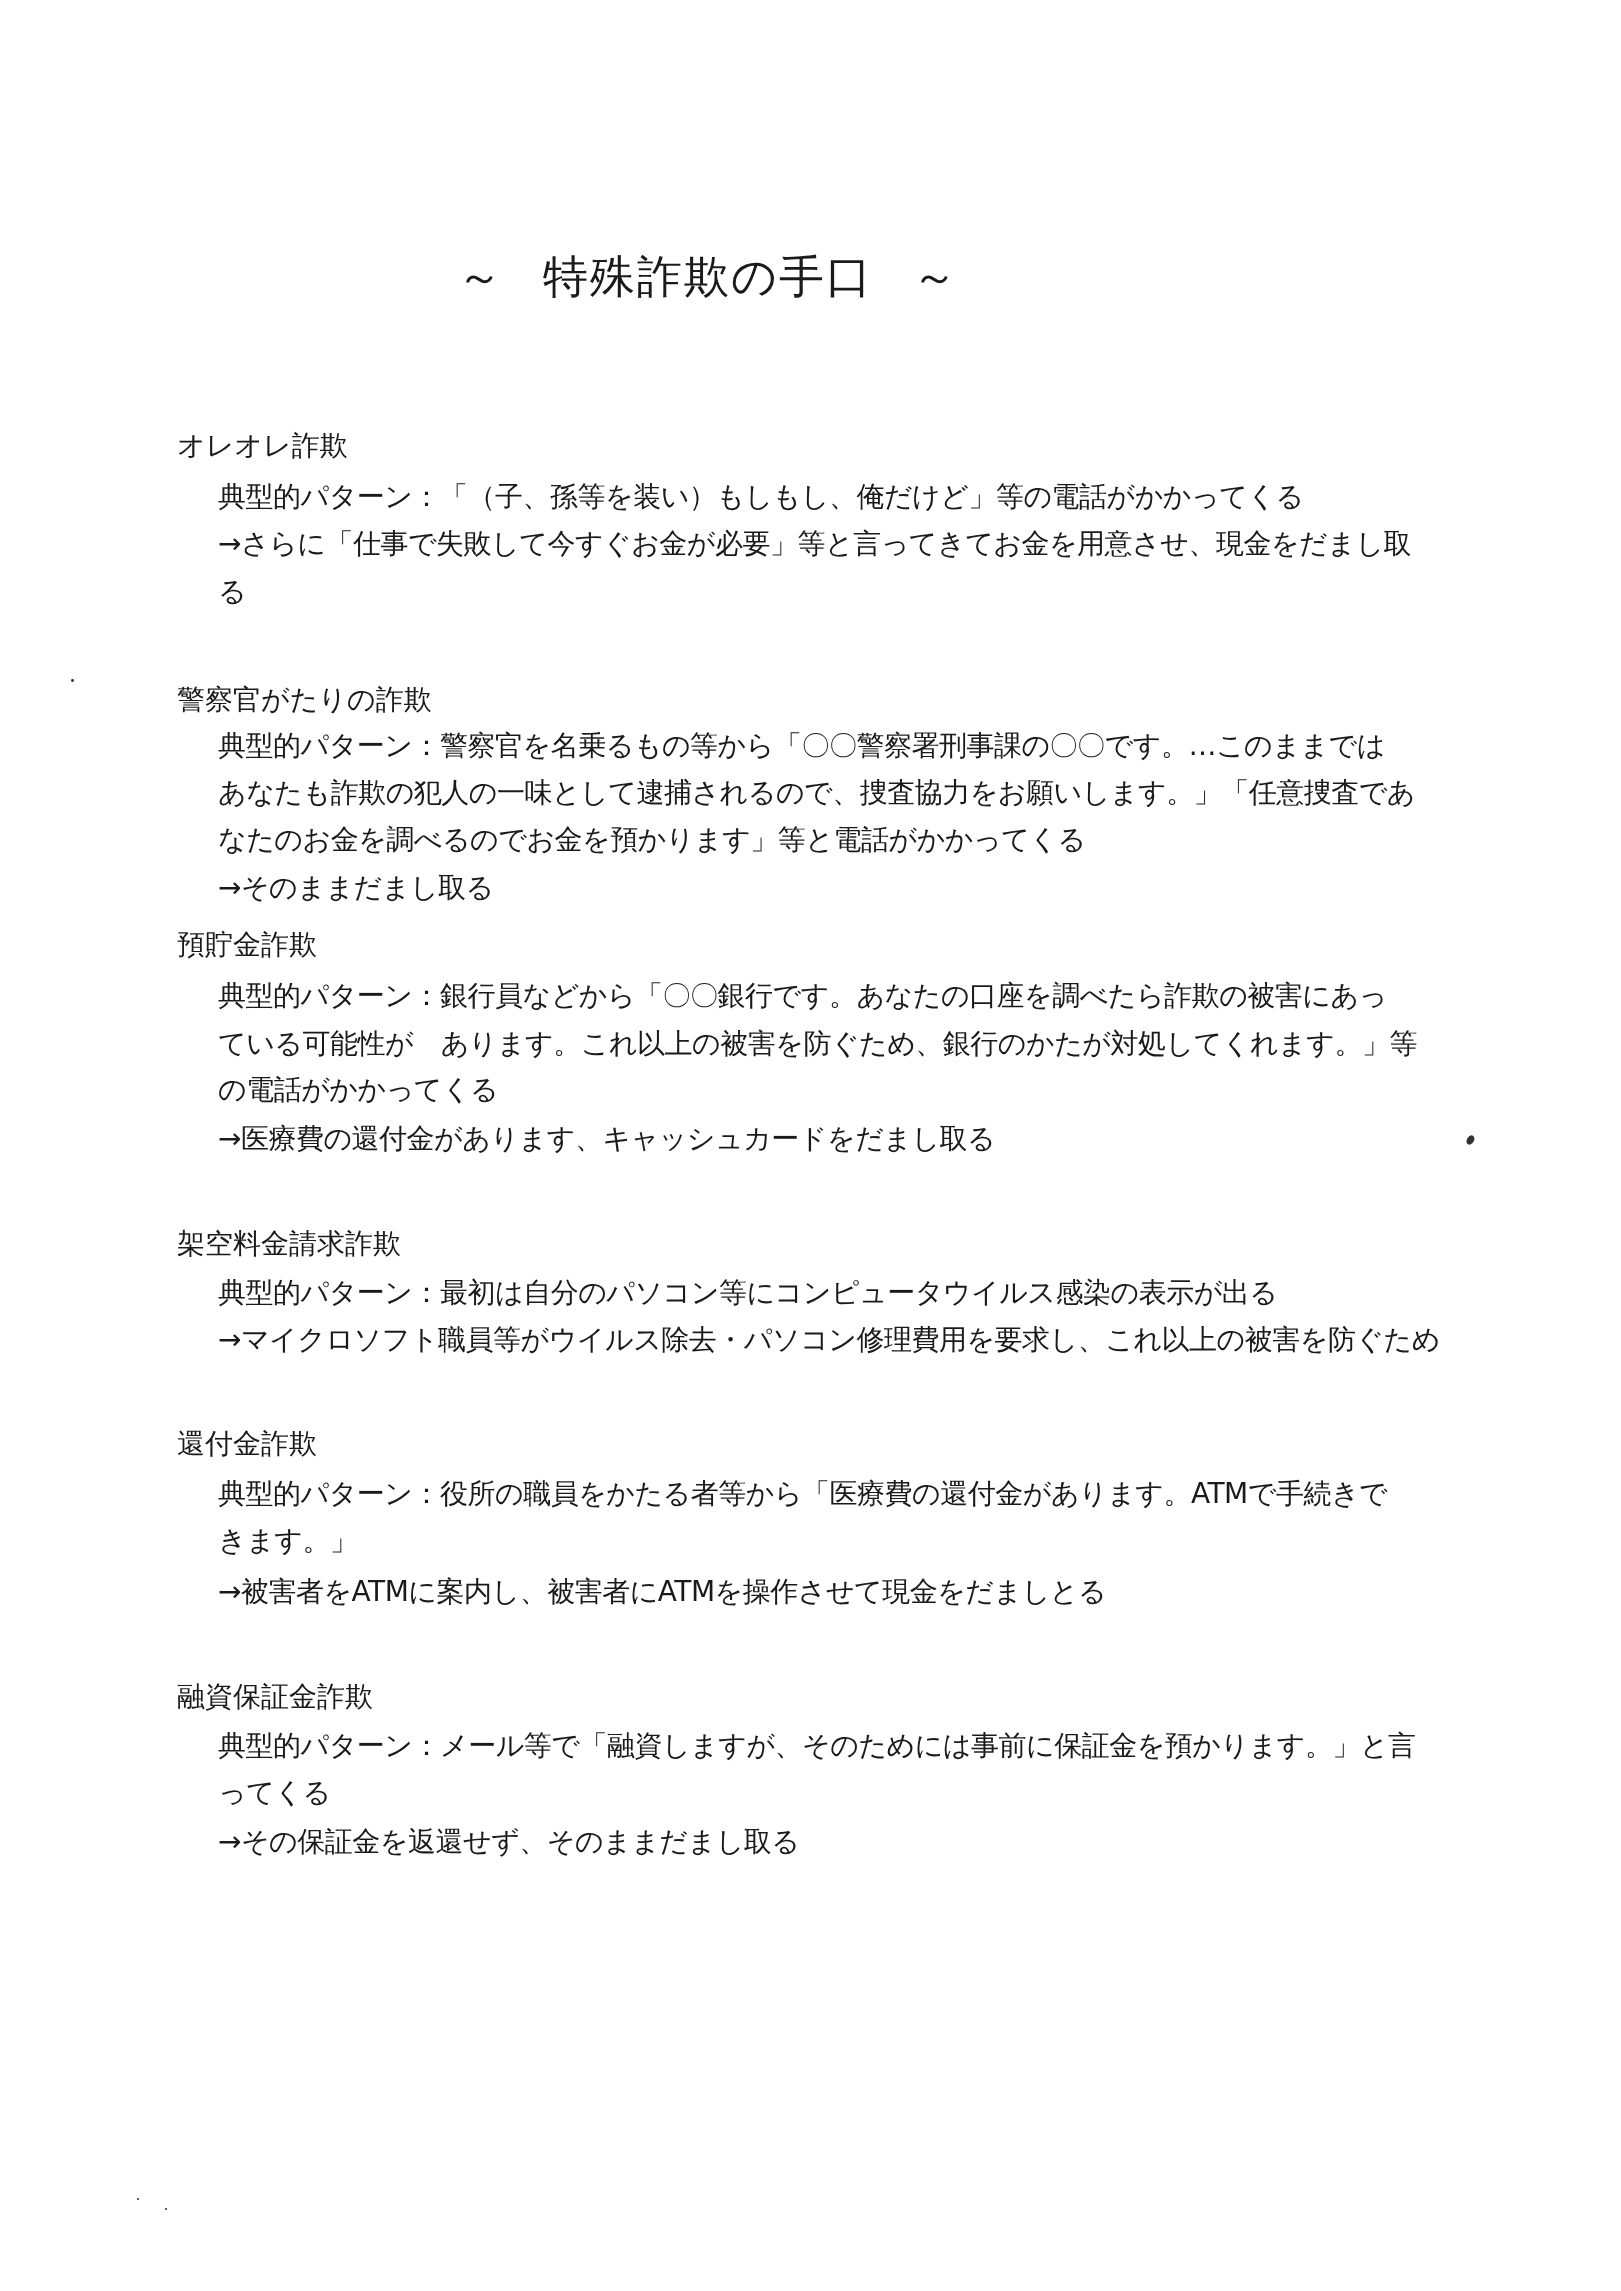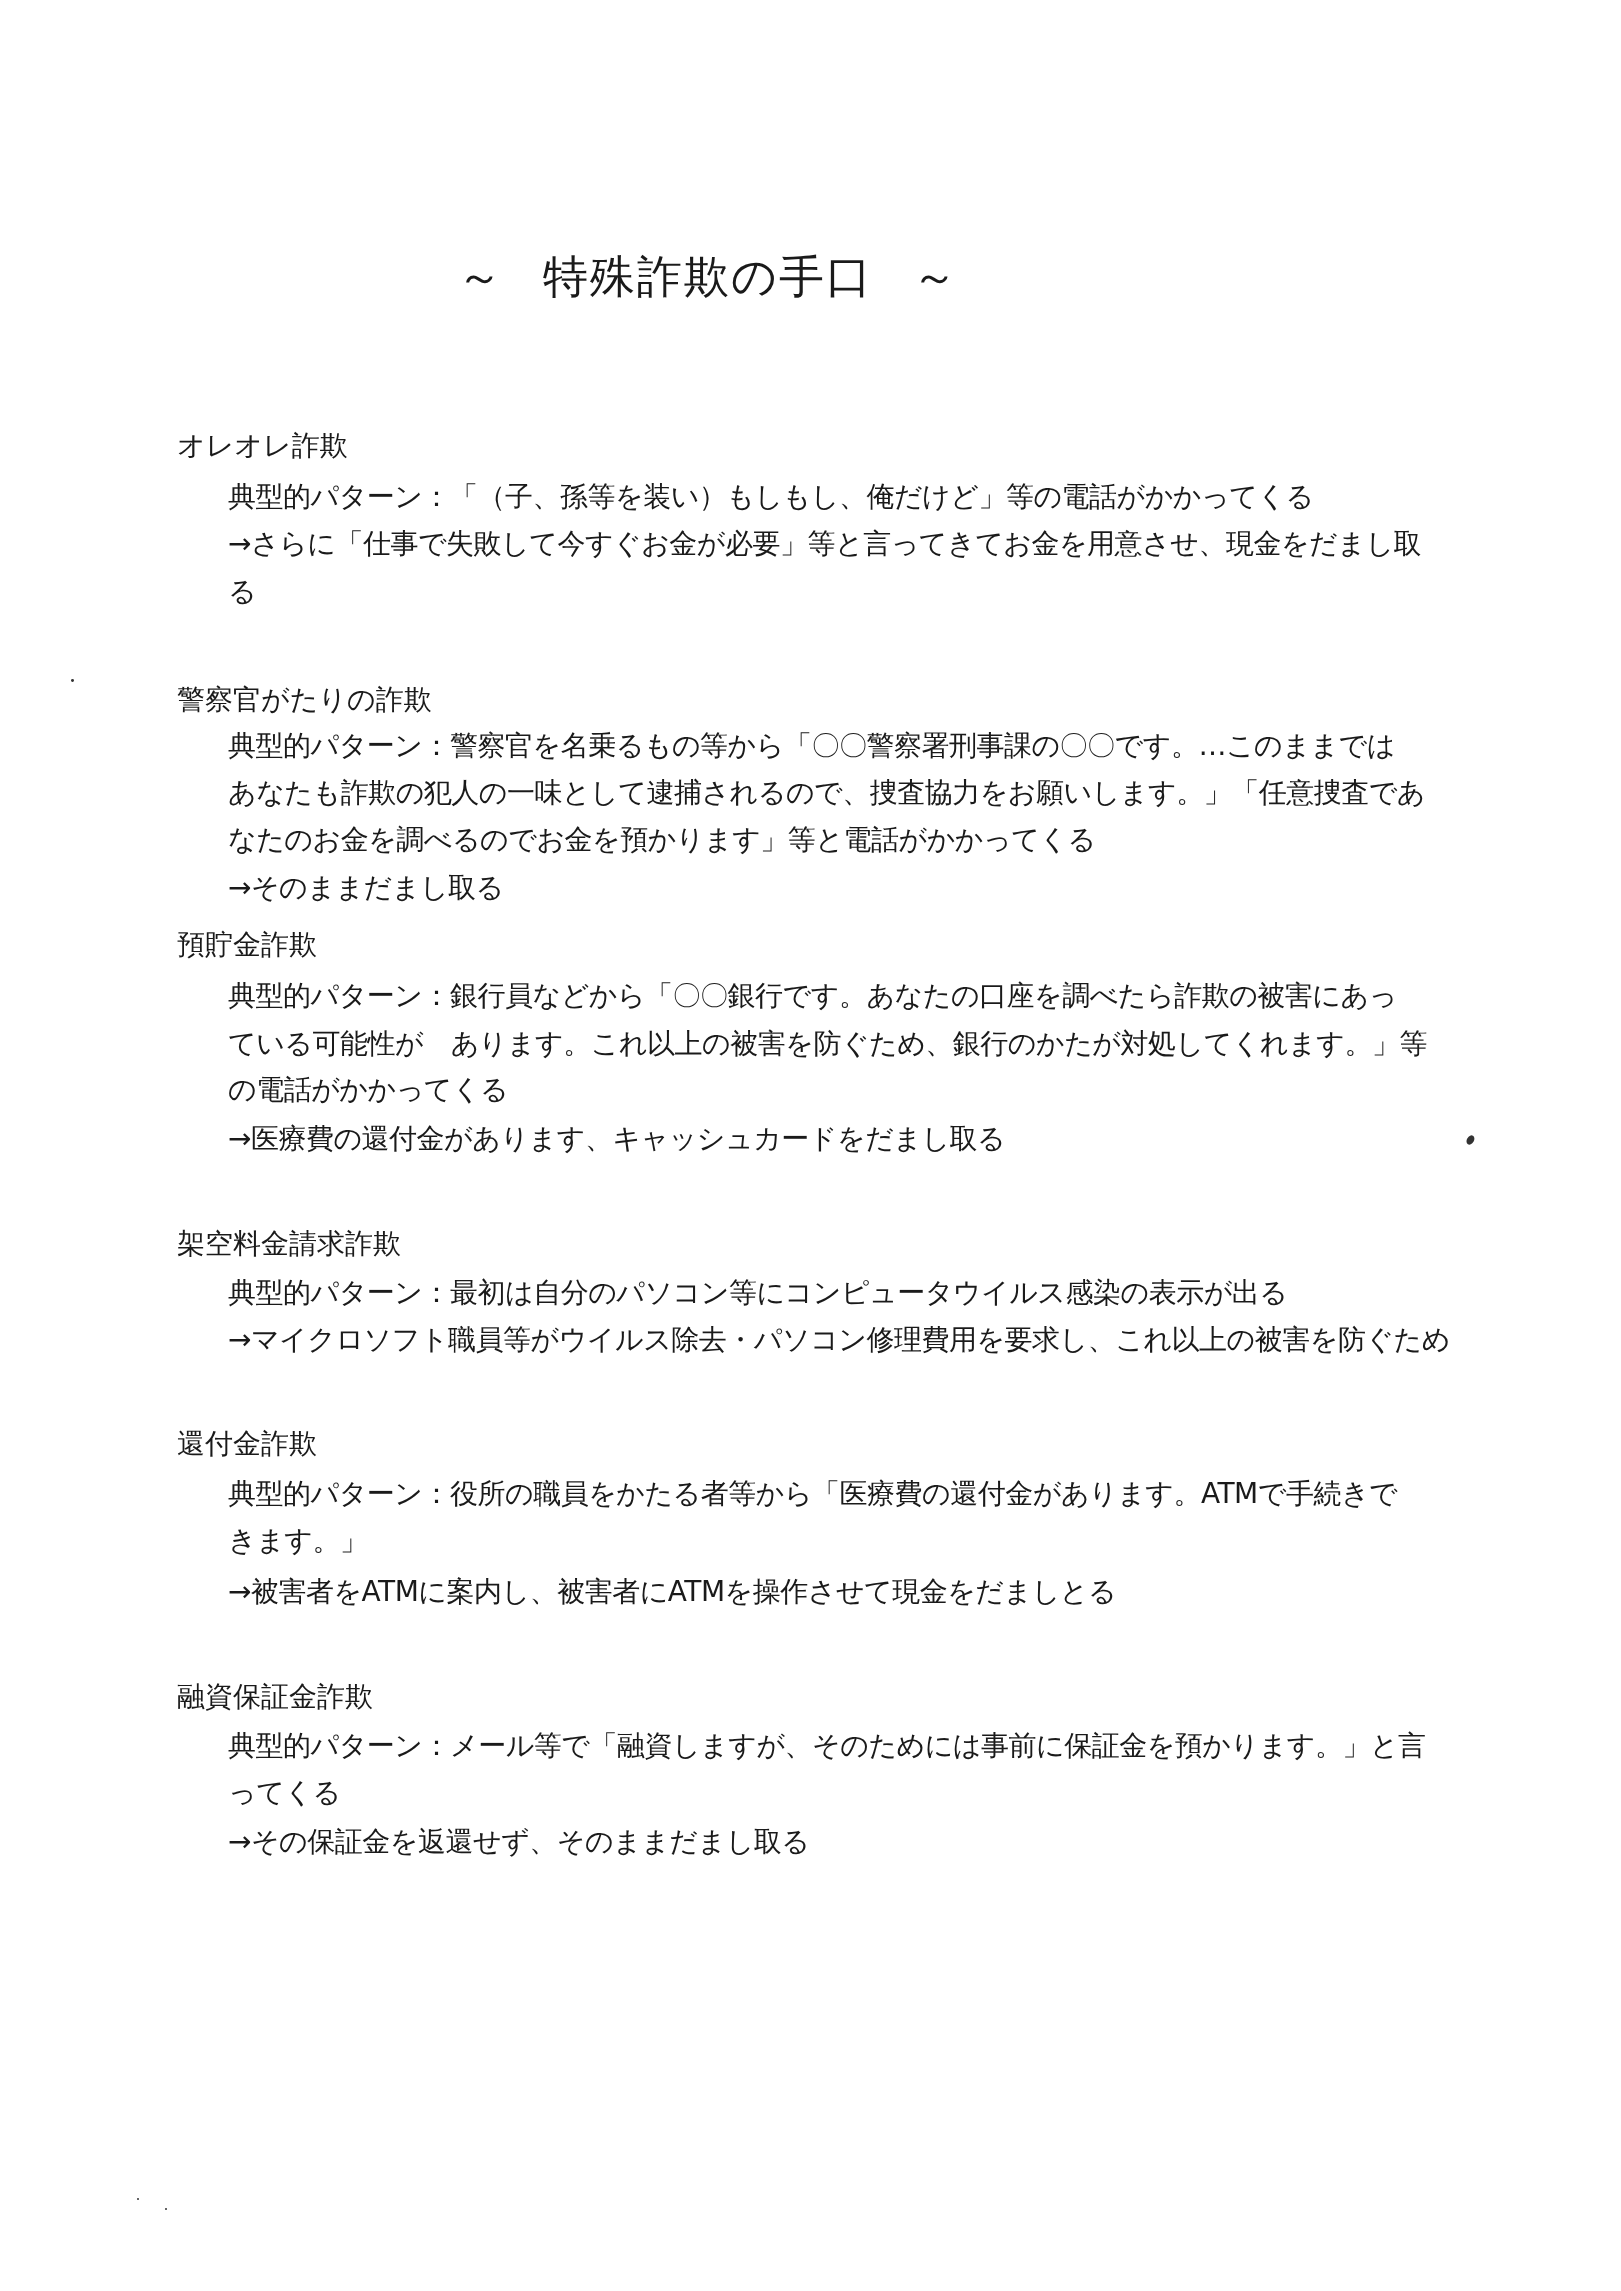--- a/index.html
+++ b/index.html
@@ -2,21 +2,21 @@
 <html><head>
 <meta charset="utf-8">
 <style>
   html, body { margin: 0; padding: 0; background: #ffffff; }
   body { width: 1621px; height: 2292px; position: relative; overflow: hidden;
          font-family: "DejaVu Sans", "Liberation Sans", sans-serif; color: #1a1a1a; }
   .title { position: absolute; left: 0; width: 1416px; top: 247px; text-align: center;
            font-size: 45px; letter-spacing: 2px; white-space: pre; }
   .title .tilde { display: inline-block; margin: 0 39px; }
   .heading { position: absolute; left: 165px; font-size: 28px; white-space: nowrap; margin-left: 12px; }
-  .line { position: absolute; left: 228px; font-size: 28px; white-space: nowrap; letter-spacing: -0.5px; }
+  .line { position: absolute; left: 218px; font-size: 28px; white-space: nowrap; letter-spacing: -0.5px; }
   .dot { position: absolute; background: #333; border-radius: 50%; }
 </style>
 </head>
 <body>
 
 <div class="title"><span class="tilde">～</span><span>特殊詐欺の手口</span><span class="tilde">～</span></div>
 
 <div>
   <div class="heading" style="top:427px">オレオレ詐欺</div>
   <div class="line" style="top:478px">典型的パターン：「（子、孫等を装い）もしもし、俺だけど」等の電話がかかってくる</div>

